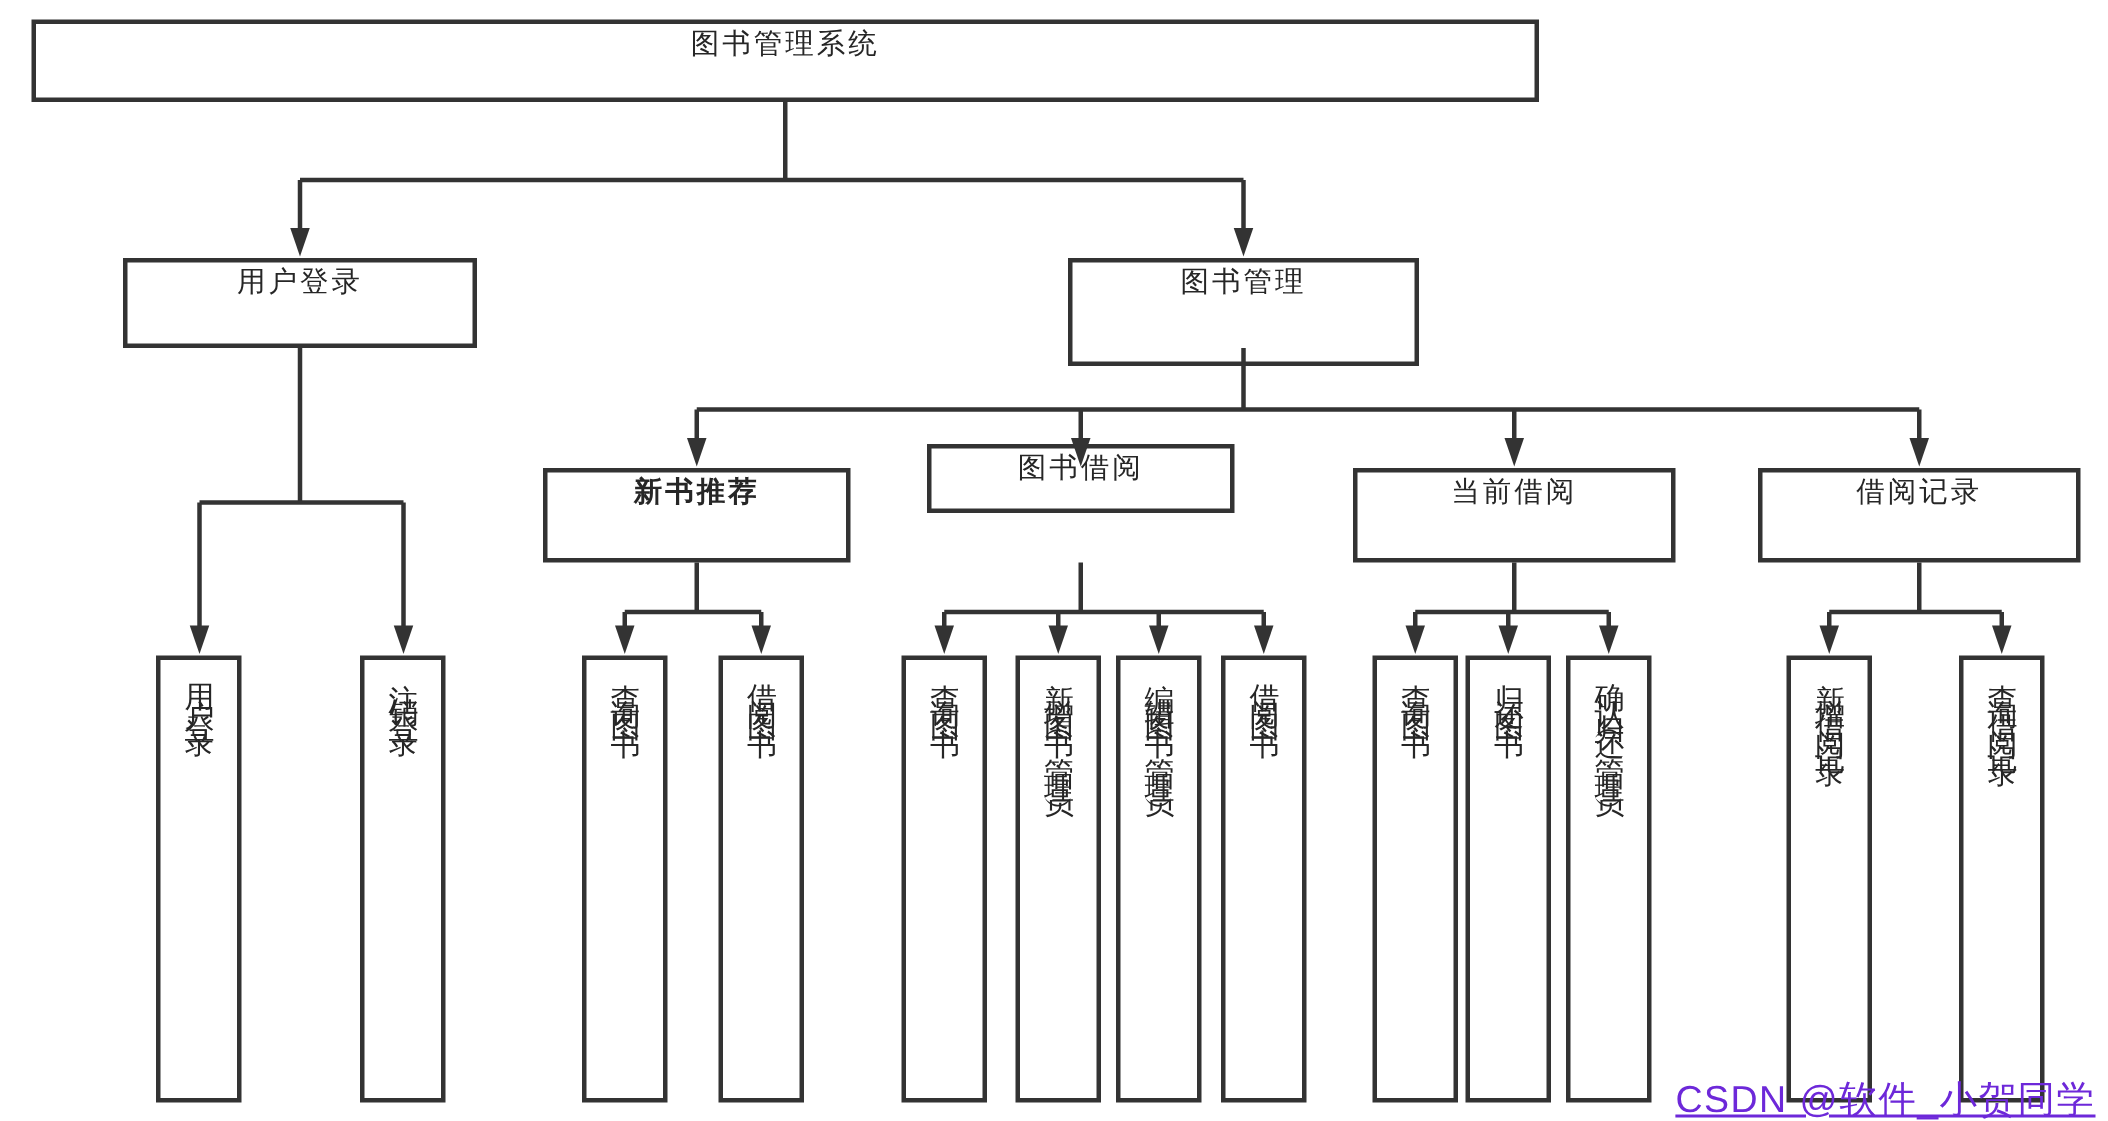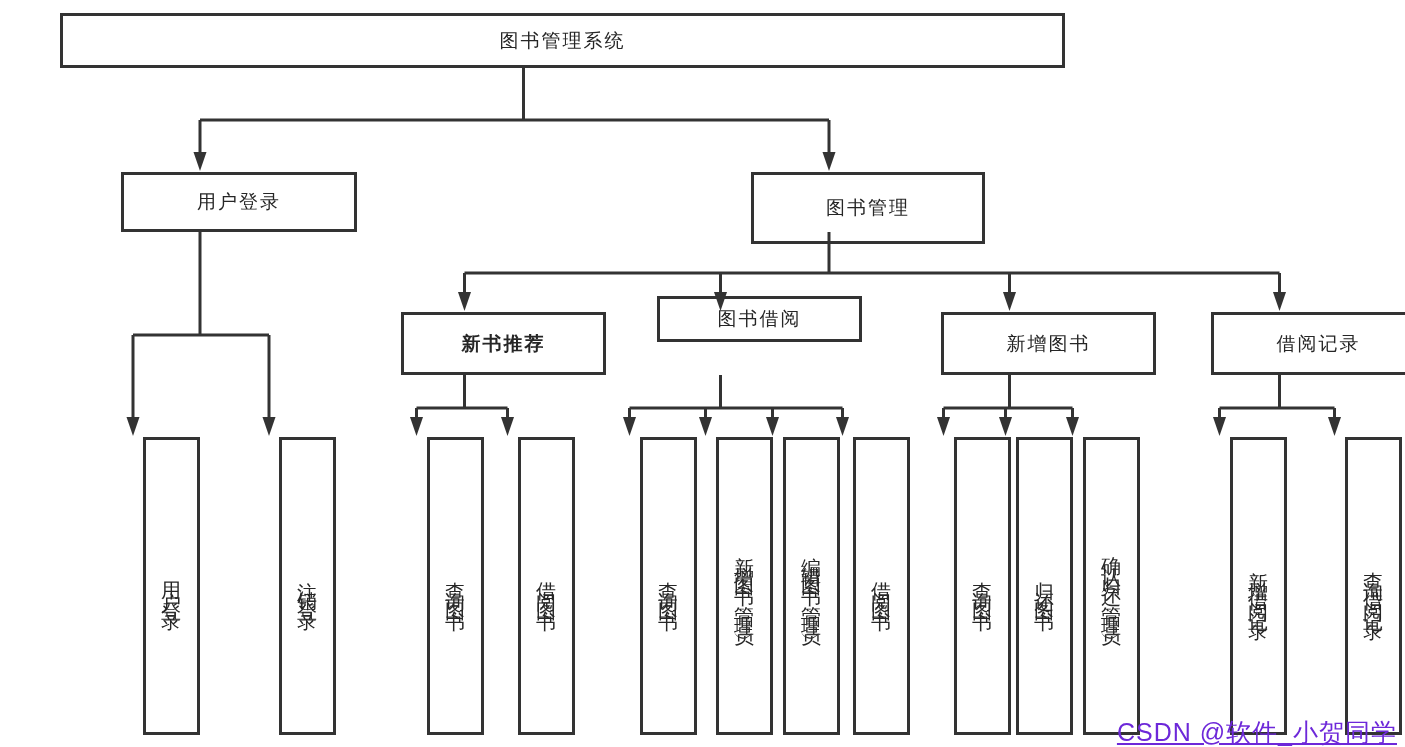--- a/index.html
+++ b/index.html
@@ -9,24 +9,23 @@
     overflow:hidden;
     font-family:"Liberation Sans", sans-serif;
     color:#262626;
   }
   .node{
     position:absolute;
     box-sizing:border-box;
     background:#ffffff;
     border:3px solid #333333;
     display:flex;
-    align-items:center;
+    align-items:flex-start;
     justify-content:center;
     z-index:2;
-    margin-left:39px;
   }
   .hlabel{
     font-size:19px;
     letter-spacing:2px;
     color:#262626;
     white-space:nowrap;
   }
   .vlabel{
     writing-mode:vertical-rl;
     font-size:20px;
@@ -121,21 +120,21 @@
   <span class="hlabel">图书管理</span>
 </div>
 
 <div class="node" style="left:362px;top:312px;width:205px;height:63px;font-weight:bold;">
   <span class="hlabel">新书推荐</span>
 </div>
 <div class="node" style="left:618px;top:296px;width:205px;height:46px;">
   <span class="hlabel">图书借阅</span>
 </div>
 <div class="node" style="left:902px;top:312px;width:215px;height:63px;">
-  <span class="hlabel">新增图书</span>
+  <span class="hlabel">当前借阅</span>
 </div>
 <div class="node" style="left:1172px;top:312px;width:215px;height:63px;">
   <span class="hlabel">借阅记录</span>
 </div>
 
 <div class="node" style="left:104px;top:437px;width:57px;height:298px;">
   <span class="vlabel">用户登录</span>
 </div>
 <div class="node" style="left:240px;top:437px;width:57px;height:298px;">
   <span class="vlabel">注销登录</span>

